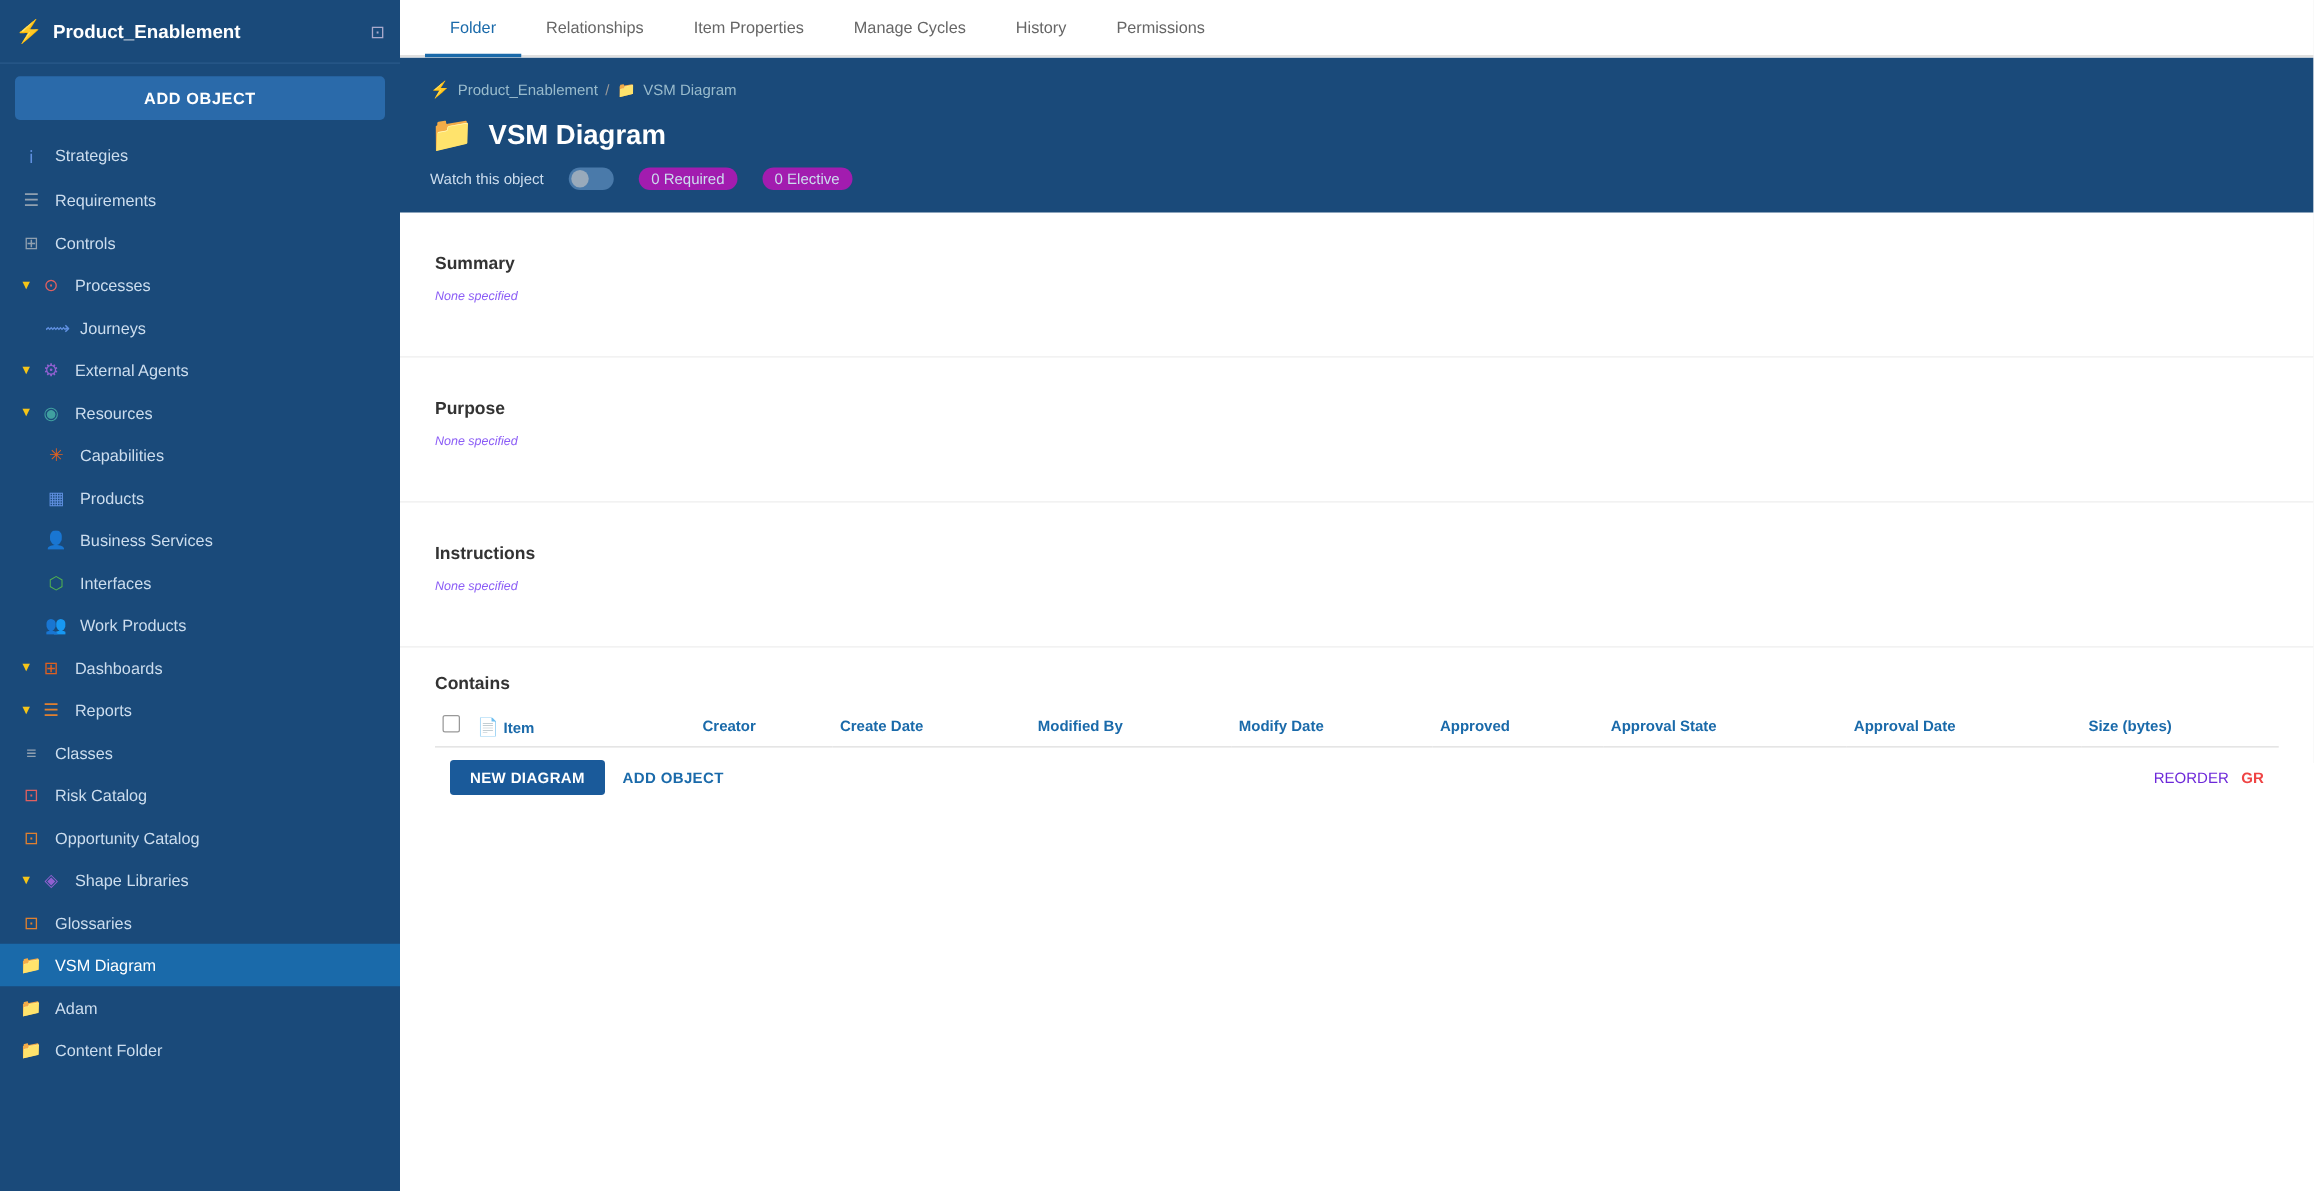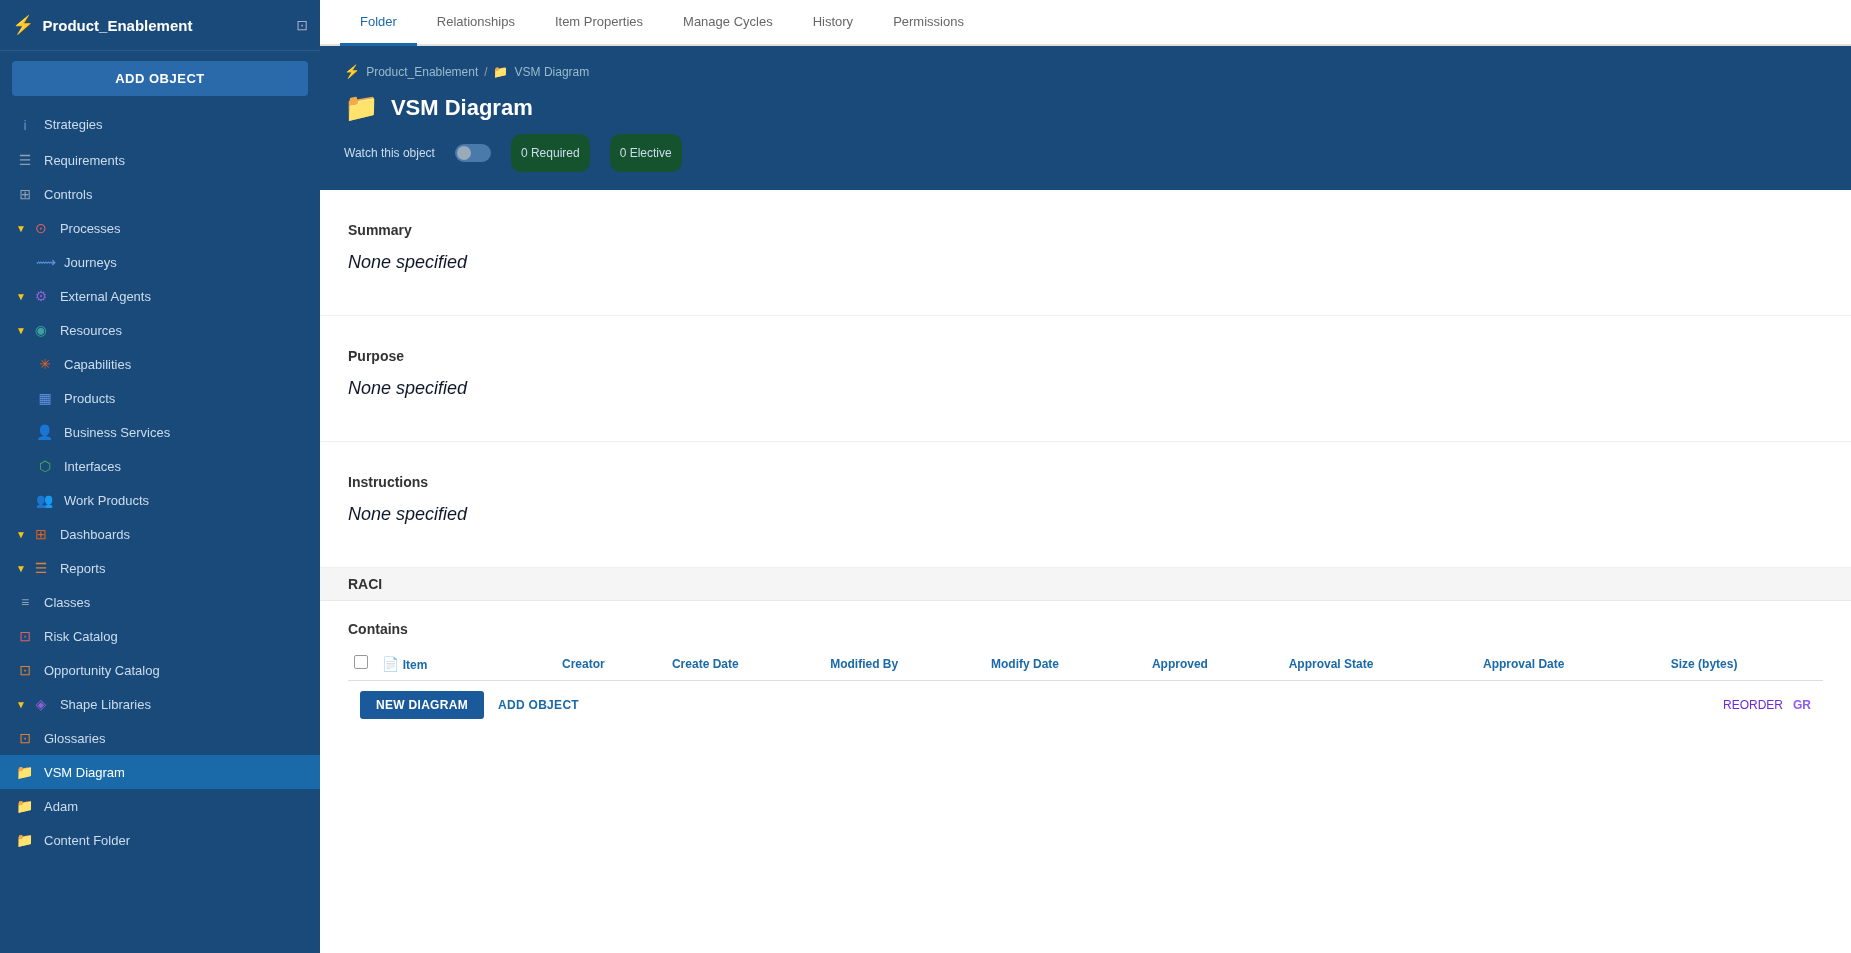--- a/index.html
+++ b/index.html
@@ -168,24 +168,24 @@
     }
     .toggle-switch .knob {
       width: 14px;
       height: 14px;
       background: #9ab;
       border-radius: 50%;
       position: absolute;
       left: 2px;
     }
     .badge {
-      background: #14532d;
+      background: #a21caf;
       color: #cde;
       border-radius: 10px;
-      padding: 12px 10px;
+      padding: 2px 10px;
       font-size: 12px;
       font-weight: 500;
     }
 
     
     #content-area {
       flex: 1;
       overflow-y: auto;
       background: #fff;
     }
@@ -194,22 +194,22 @@
       padding: 32px 28px;
       border-bottom: 1px solid #eee;
     }
     .section-title {
       font-size: 14px;
       font-weight: 600;
       color: #333;
       margin-bottom: 10px;
     }
     .section-empty {
-      font-size: 18px;
-      color: #0f172a;
+      font-size: 10px;
+      color: #8b5cf6;
       font-style: italic;
       padding: 4px 0 10px 0;
     }
     .section-bg-gray {
       background: #f5f5f5;
       padding: 8px 28px;
       border-bottom: 1px solid #e8e8e8;
     }
     .section-bg-gray .section-title { margin-bottom: 0; }
 
@@ -276,21 +276,21 @@
       margin-left: auto;
       background: none;
       color: #6d28d9;
       border: none;
       font-size: 12px;
       font-weight: normal;
       cursor: pointer;
     }
     .gr-btn {
       background: none;
-      color: #8b5cf6;
+      color: #ef4444;
       border: none;
       font-size: 12px;
       font-weight: bold;
       cursor: pointer;
       text-align: right;
     }
   </style>
 </head>
 <body>
 
@@ -470,23 +470,20 @@
     <div class="section">
       <div class="section-title">Purpose</div>
       <div class="section-empty">None specified</div>
     </div>
 
     <div class="section">
       <div class="section-title">Instructions</div>
       <div class="section-empty">None specified</div>
     </div>
 
-    <div class="section-bg-gray">
-      <div class="section-title">RACI</div>
-    </div>
 
     <div id="contains-section">
       <div id="contains-header">
         <div class="section-title">Contains</div>
       </div>
 
       <div class="contains-table-wrap">
         <table class="contains-table">
           <thead>
             <tr>

